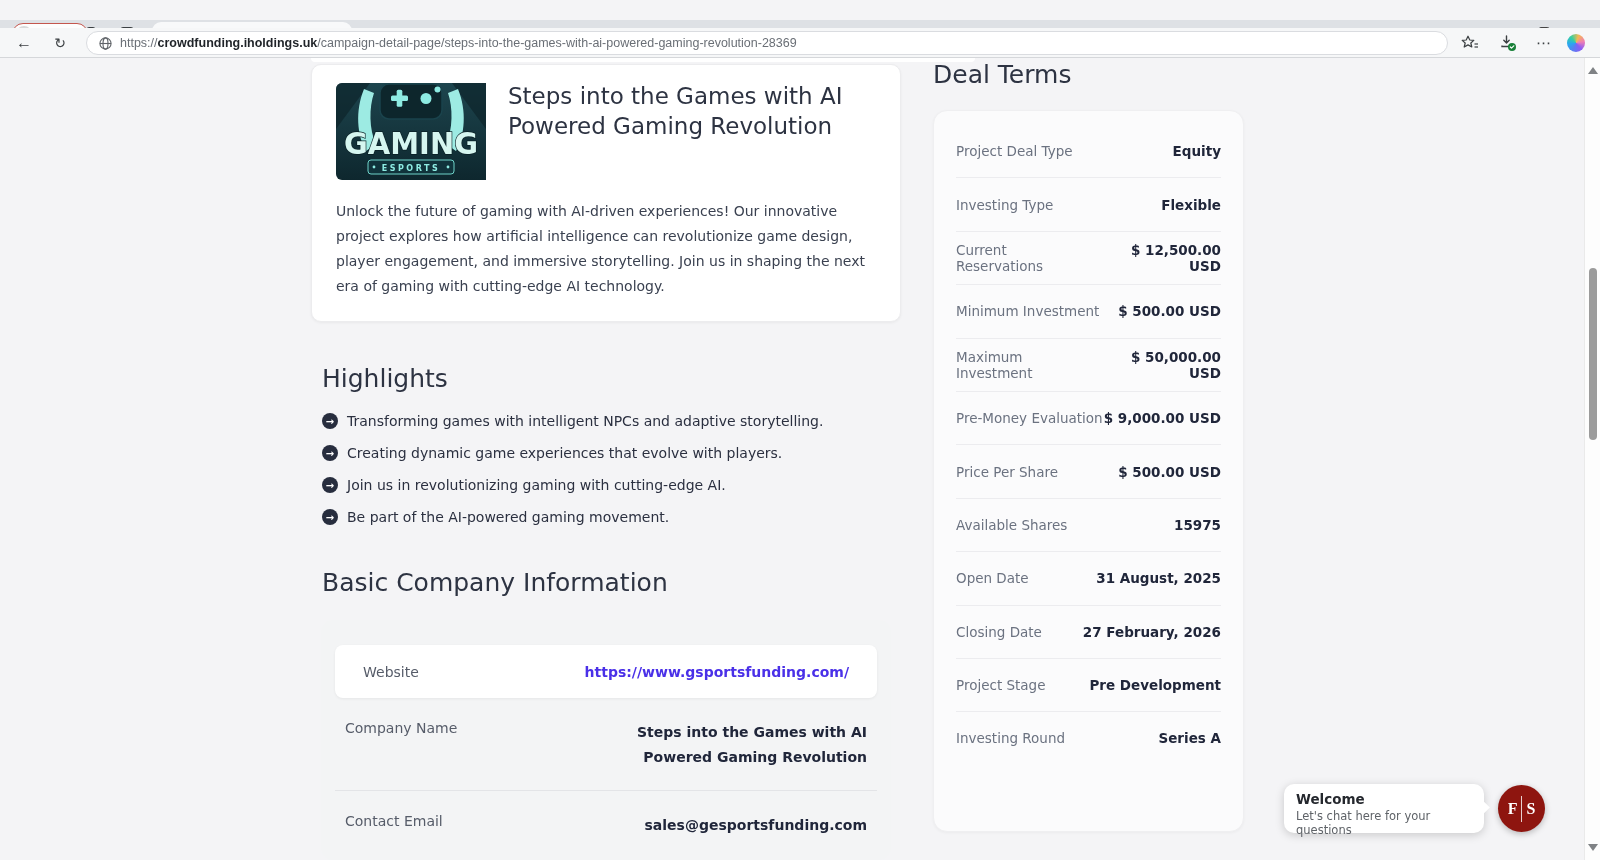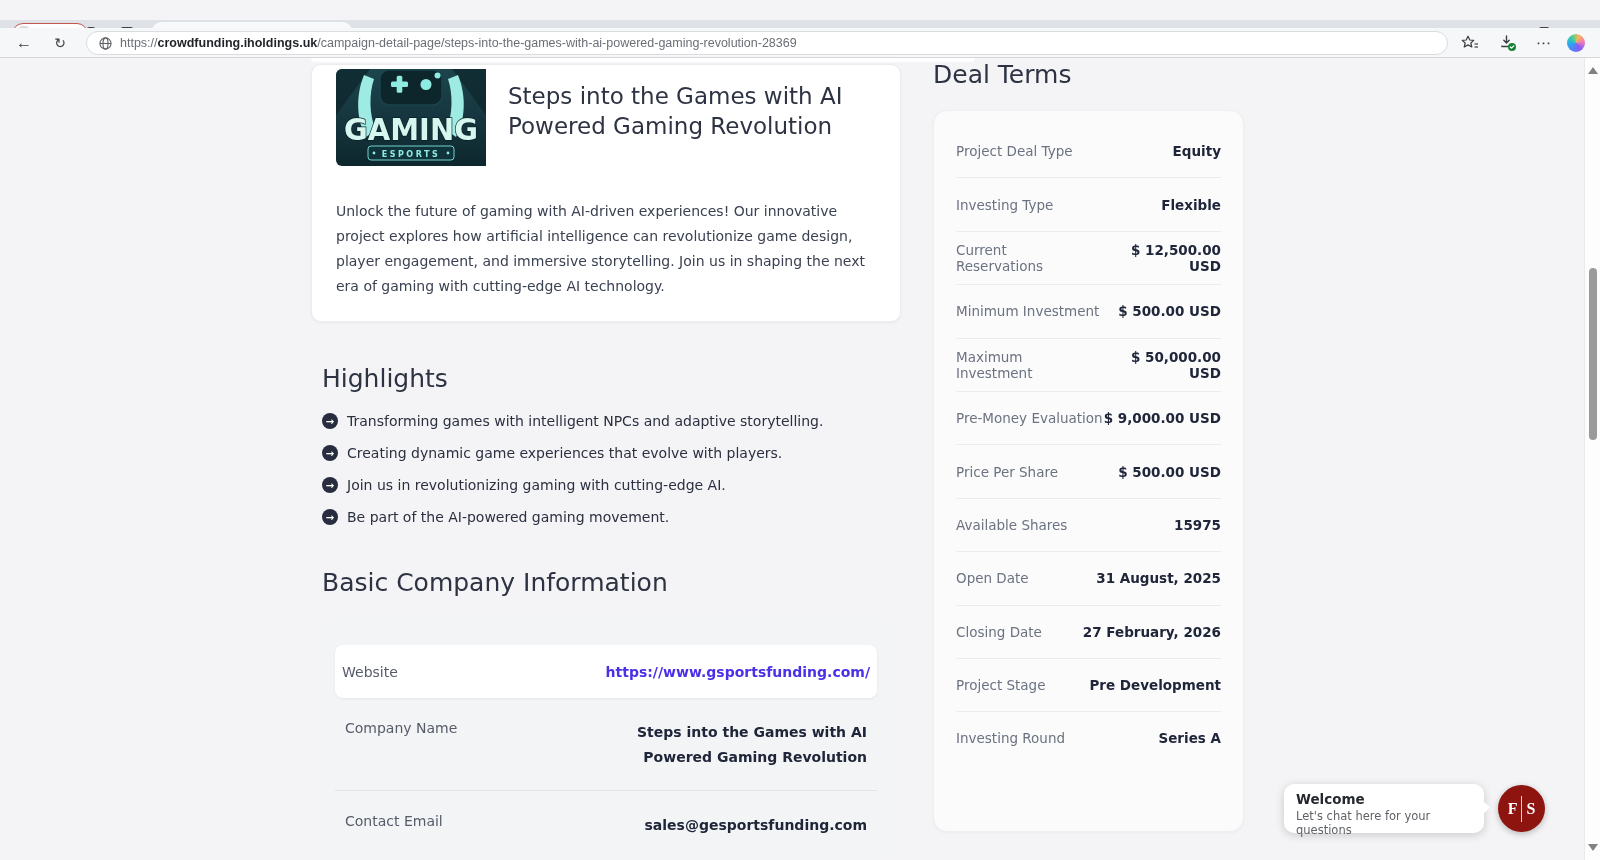--- a/index.html
+++ b/index.html
@@ -43,34 +43,34 @@
   .ic-dl { left:1494px; }
   .ic-dots { left:1530px; font-size:15px; letter-spacing:1px; }
   .ic-cop { left:1562px; }
   .cop-circle { width:18px; height:18px; border-radius:50%; background:conic-gradient(from 200deg,#5b7cf2,#2aa7f0,#35d0a0,#f5b851,#ef7fb4,#8b5cf6,#5b7cf2); }
 
   
   .page { position:absolute; top:58px; left:0; width:1600px; height:802px; background:#f4f4f6; }
   .top-sliver { position:absolute; left:311px; top:0; width:664px; height:4px; background:#fff; border-radius:0 0 8px 8px; }
 
   .hero-card { position:absolute; left:311px; top:6px; width:590px; height:258px; background:#fff; border:1px solid #ececee; border-radius:10px; box-shadow:0 1px 3px rgba(0,0,0,.05); }
-  .logo { position:absolute; left:24px; top:4px; width:164px; height:97px; border-radius:6px; overflow:hidden; }
+  .logo { position:absolute; left:24px; top:18px; width:164px; height:97px; border-radius:6px; overflow:hidden; }
   .hero-title { position:absolute; left:196px; top:16px; width:382px; font-size:23px; line-height:30px; font-weight:500; color:#2d3342; }
   .hero-desc { position:absolute; left:24px; top:134px; width:540px; font-size:14px; line-height:25px; color:#3a4150; }
 
   .h2 { position:absolute; font-size:25px; font-weight:500; color:#2d3342; }
   .hl-h { left:322px; top:306px; }
   .hl-list { position:absolute; left:322px; top:352px; display:flex; flex-direction:column; gap:10px; }
   .hl-item { display:flex; align-items:center; gap:9px; height:22px; }
   .b-icon { width:16px; height:16px; border-radius:50%; background:#272d3e; color:#fff; display:flex; align-items:center; justify-content:center; font-size:10px; font-weight:bold; flex:0 0 auto; }
   .hl-txt { font-size:14px; color:#2b3040;text-align:center; }
 
   .bci-h { left:322px; top:510px; }
   .company-card { position:absolute; left:321px; top:562px; width:570px; height:240px; background:#f3f4f5; border-radius:12px; padding:14px; }
-  .website-row { position:relative; width:542px; height:53px; margin-top:11px; background:#fff; border-radius:8px; box-shadow:0 1px 3px rgba(0,0,0,.06); display:flex; align-items:center; justify-content:space-between; padding:0 7px; }
+  .website-row { position:relative; width:542px; height:53px; margin-top:11px; background:#fff; border-radius:8px; box-shadow:0 1px 3px rgba(0,0,0,.06); display:flex; align-items:center; justify-content:space-between; padding:0 28px; }
   .info-label { font-size:14px; color:#565c69; }
   .site-link { font-size:14px; font-weight:bold; color:#4a30e8; text-decoration:none; cursor:pointer; }
   .info-row { display:flex; justify-content:space-between; align-items:flex-start; padding:22px 10px 20px 10px; }
   .info-row + .info-row { border-top:1px solid #e3e4e7; }
   .info-val { font-size:14px; font-weight:bold; color:#20263a; text-align:right; max-width:250px; line-height:25px; }
 
   .dt-h { left:933px; top:2px; }
   .deal-card { position:absolute; left:933px; top:52px; width:311px; height:722px; background:#fbfbfc; border:1px solid #efeff1; border-radius:14px; box-shadow:0 1px 3px rgba(0,0,0,.04); padding:13px 22px; }
   .deal-row { display:flex; justify-content:space-between; align-items:center; height:53.4px; }
   .deal-row + .deal-row { border-top:1px solid #ececef; }

